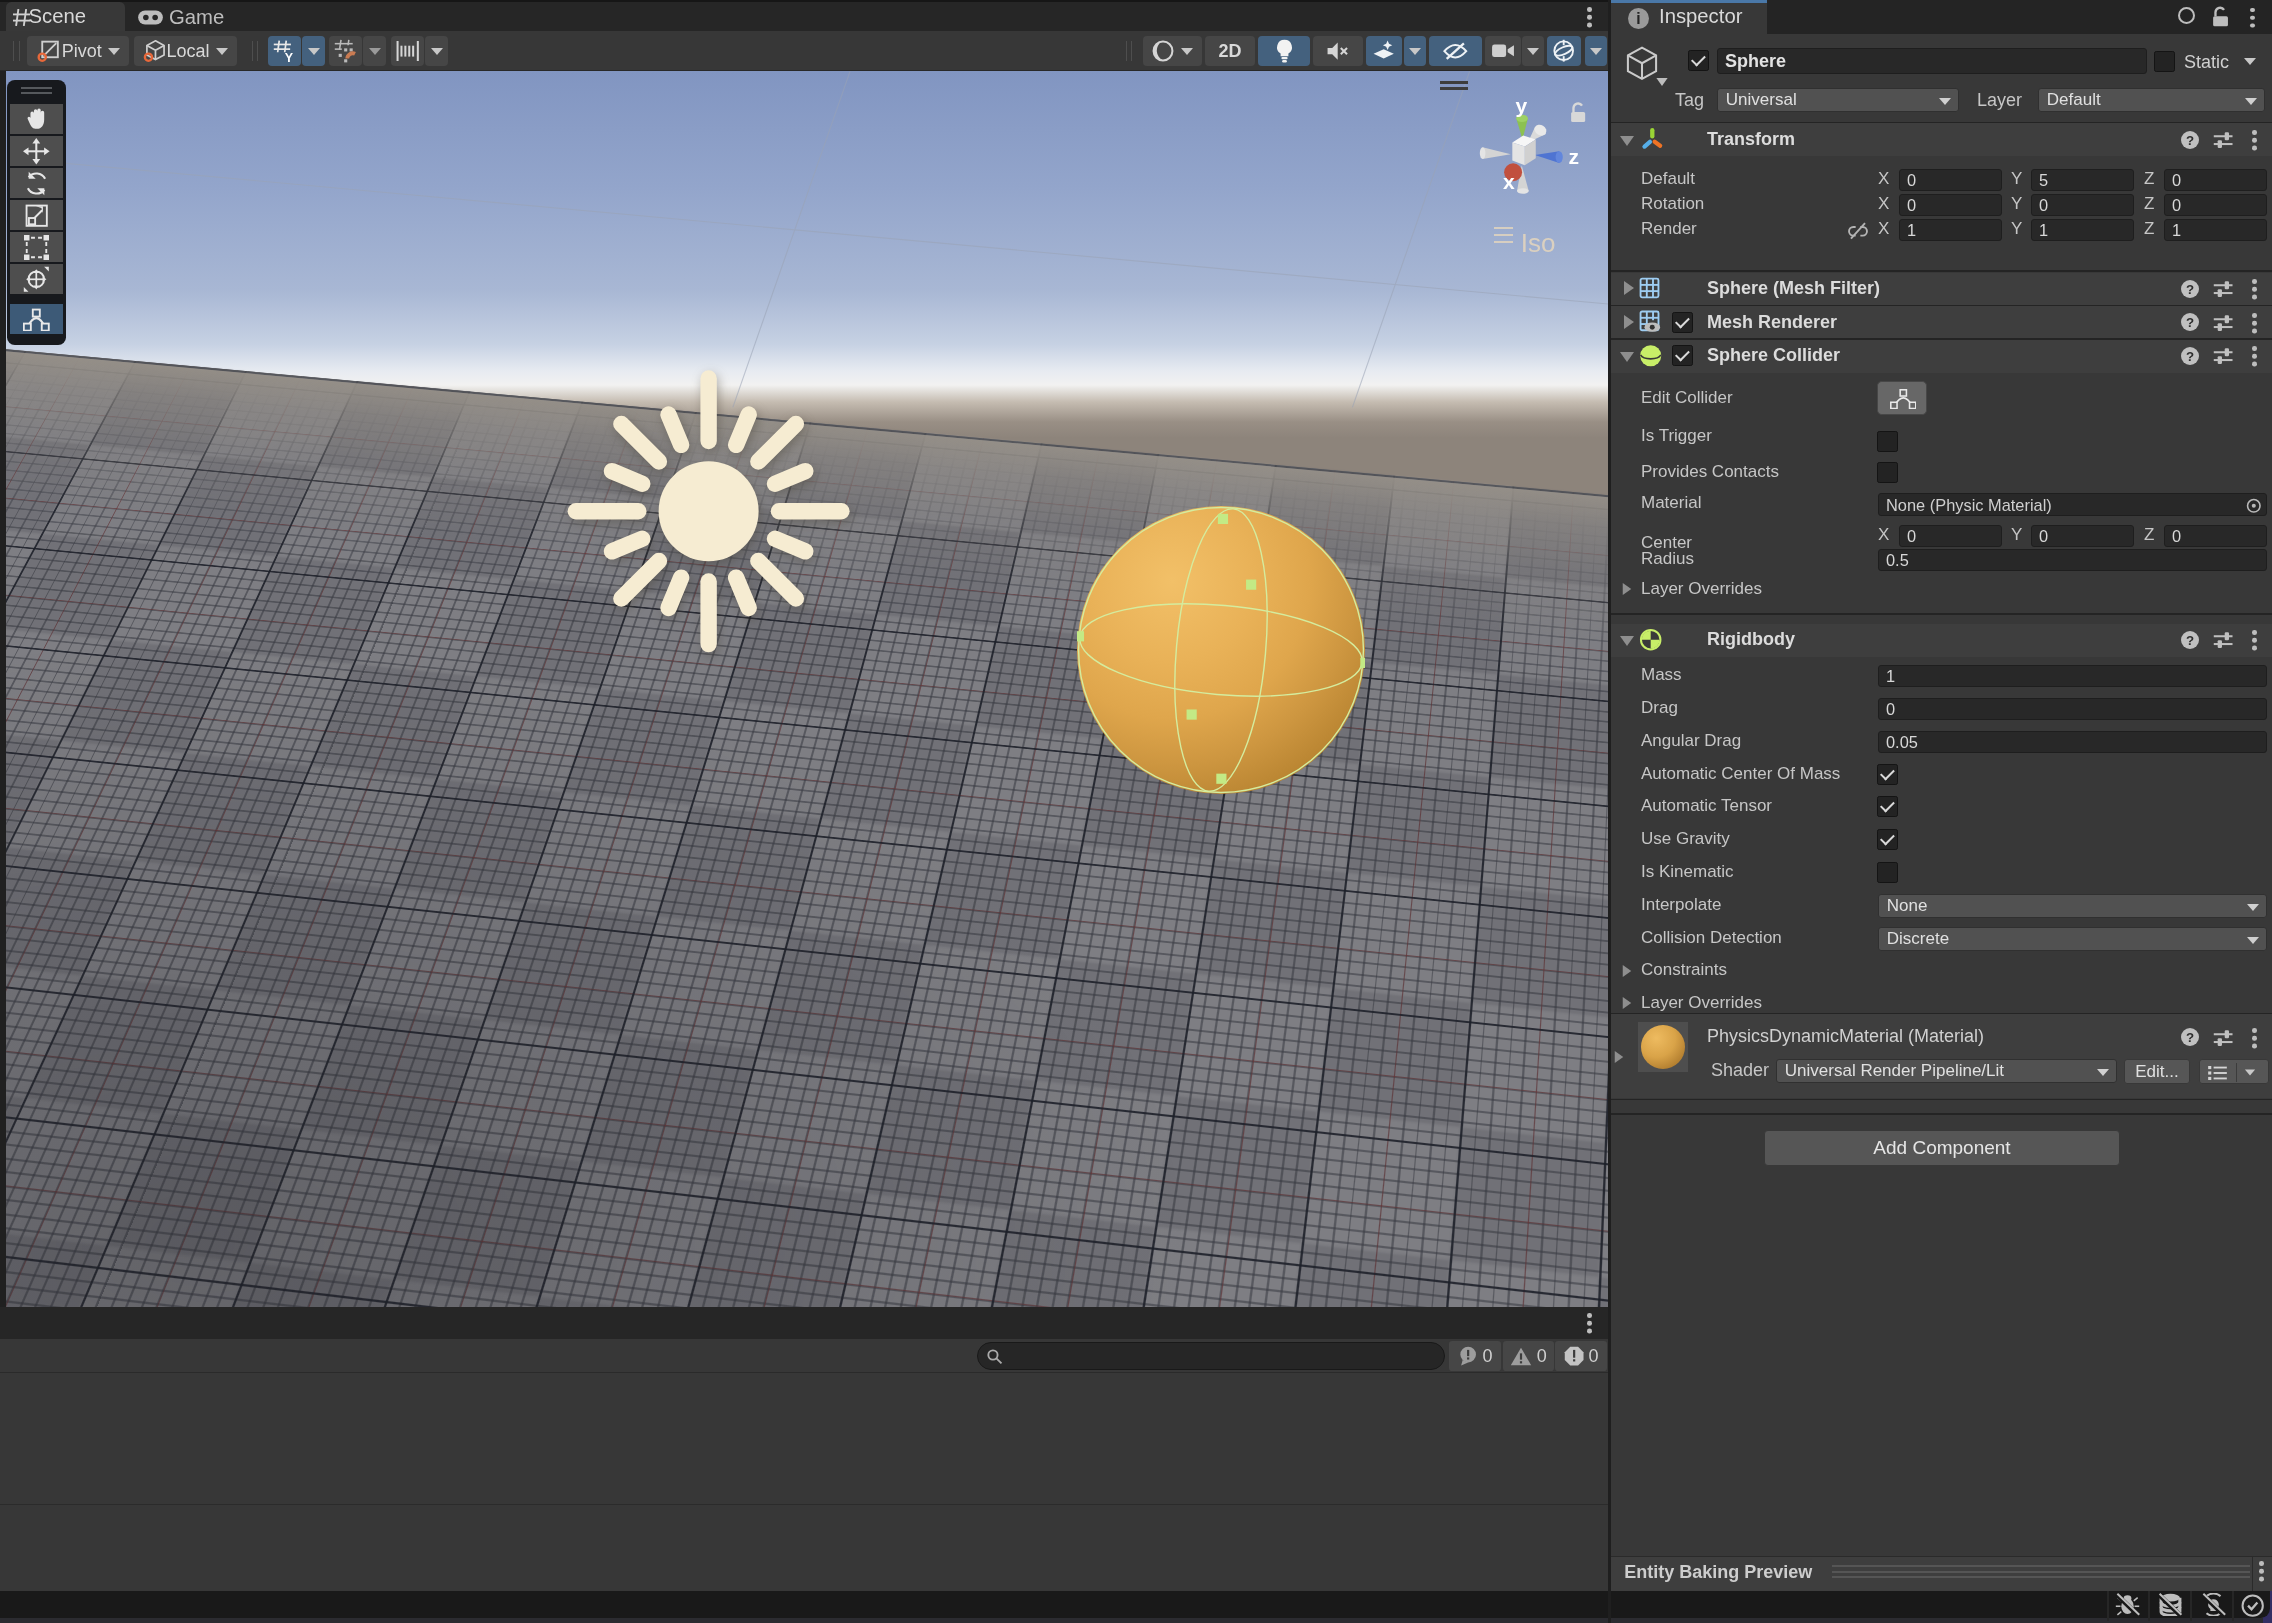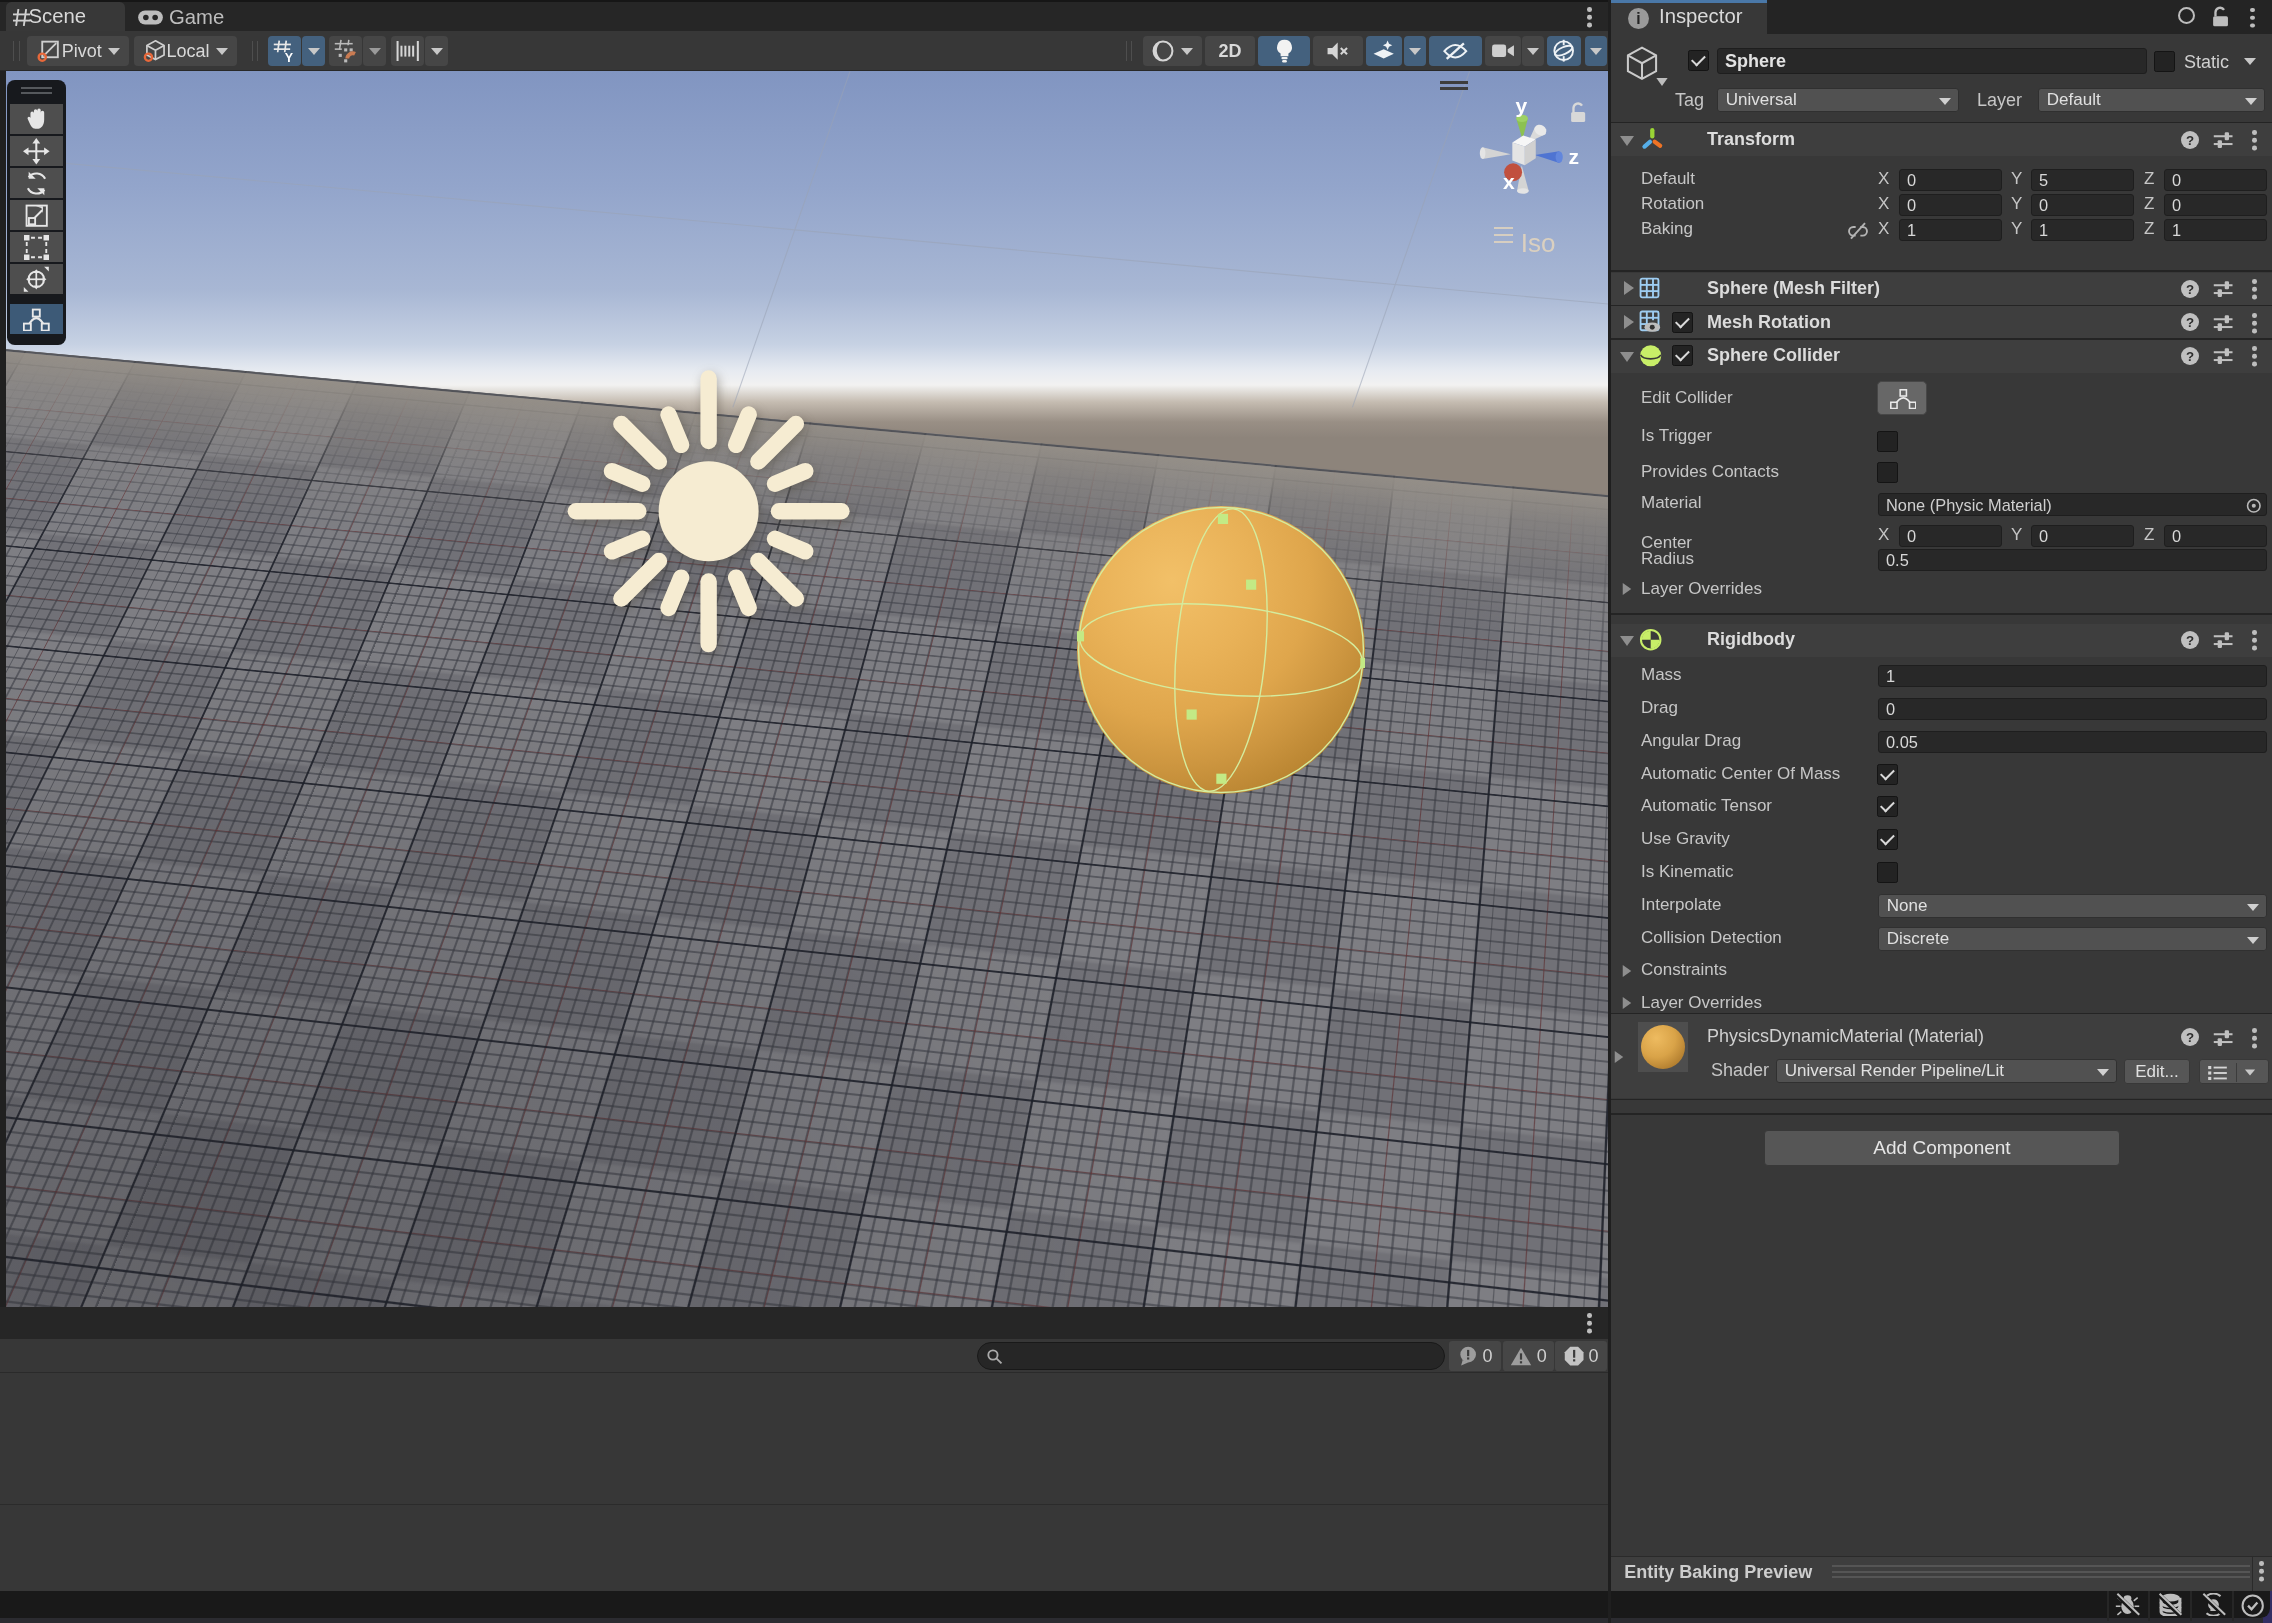--- a/index.html
+++ b/index.html
@@ -452,21 +452,21 @@
       <div class="fld ab" style="left:420px;top:169px;width:103px">5</div>
       <div class="lbl ab" style="left:533px;top:169px">Z</div>
       <div class="fld ab" style="left:553px;top:169px;width:103px">0</div>
       <div class="lbl ab" style="left:30px;top:194px">Rotation</div>
       <div class="lbl ab" style="left:267px;top:194px">X</div>
       <div class="fld ab" style="left:288px;top:194px;width:103px">0</div>
       <div class="lbl ab" style="left:400px;top:194px">Y</div>
       <div class="fld ab" style="left:420px;top:194px;width:103px">0</div>
       <div class="lbl ab" style="left:533px;top:194px">Z</div>
       <div class="fld ab" style="left:553px;top:194px;width:103px">0</div>
-      <div class="lbl ab" style="left:30px;top:219px">Baking</div>
+      <div class="lbl ab" style="left:30px;top:219px">Render</div>
       <svg class="ab" style="left:236px;top:220px" width="22" height="20.3" viewBox="0 0 28 26">
         <g fill="none" stroke="#b4b4b4" stroke-width="2.4">
           <path d="M11 9H8a5.5 5.5 0 0 0 0 11h3"></path>
           <path d="M17 9h3a5.5 5.5 0 0 1 0 11h-3"></path>
         </g>
         <line x1="5" y1="24" x2="23" y2="4" stroke="#b4b4b4" stroke-width="2.4"></line>
       </svg>
       <div class="lbl ab" style="left:267px;top:219px">X</div>
       <div class="fld ab" style="left:288px;top:219px;width:103px">1</div>
       <div class="lbl ab" style="left:400px;top:219px">Y</div>
@@ -506,21 +506,21 @@
             <rect x="2" y="2" width="23" height="24" rx="2"></rect>
             <line x1="10" y1="2" x2="10" y2="26"></line>
             <line x1="18" y1="2" x2="18" y2="13"></line>
             <line x1="2" y1="10" x2="25" y2="10"></line>
             <line x1="2" y1="18" x2="12" y2="18"></line>
           </g>
           <ellipse cx="17" cy="22" rx="10" ry="6" fill="#bdbdbd"></ellipse>
           <circle cx="17" cy="22" r="3.2" fill="#333"></circle>
         </svg></div>
       <div class="cb on ab" style="left:61px;top:312px"></div>
-      <div class="ttl ab" style="left:96px;top:312px">Mesh Rotation</div>
+      <div class="ttl ab" style="left:96px;top:312px">Mesh Renderer</div>
       <div class="helpi ab" style="left:570px;top:313px">?</div>
       <svg class="ab" style="left:602px;top:313px" width="20.3" height="20.3" viewBox="0 0 26 26">
         <g stroke="#c0c0c0" stroke-width="2.6">
           <line x1="1" y1="8" x2="25" y2="8"></line>
           <line x1="1" y1="18" x2="25" y2="18"></line>
         </g>
         <g fill="#c0c0c0">
           <rect x="15" y="3" width="5.5" height="10" rx="1.5"></rect>
           <rect x="6" y="13" width="5.5" height="10" rx="1.5"></rect>
         </g>

